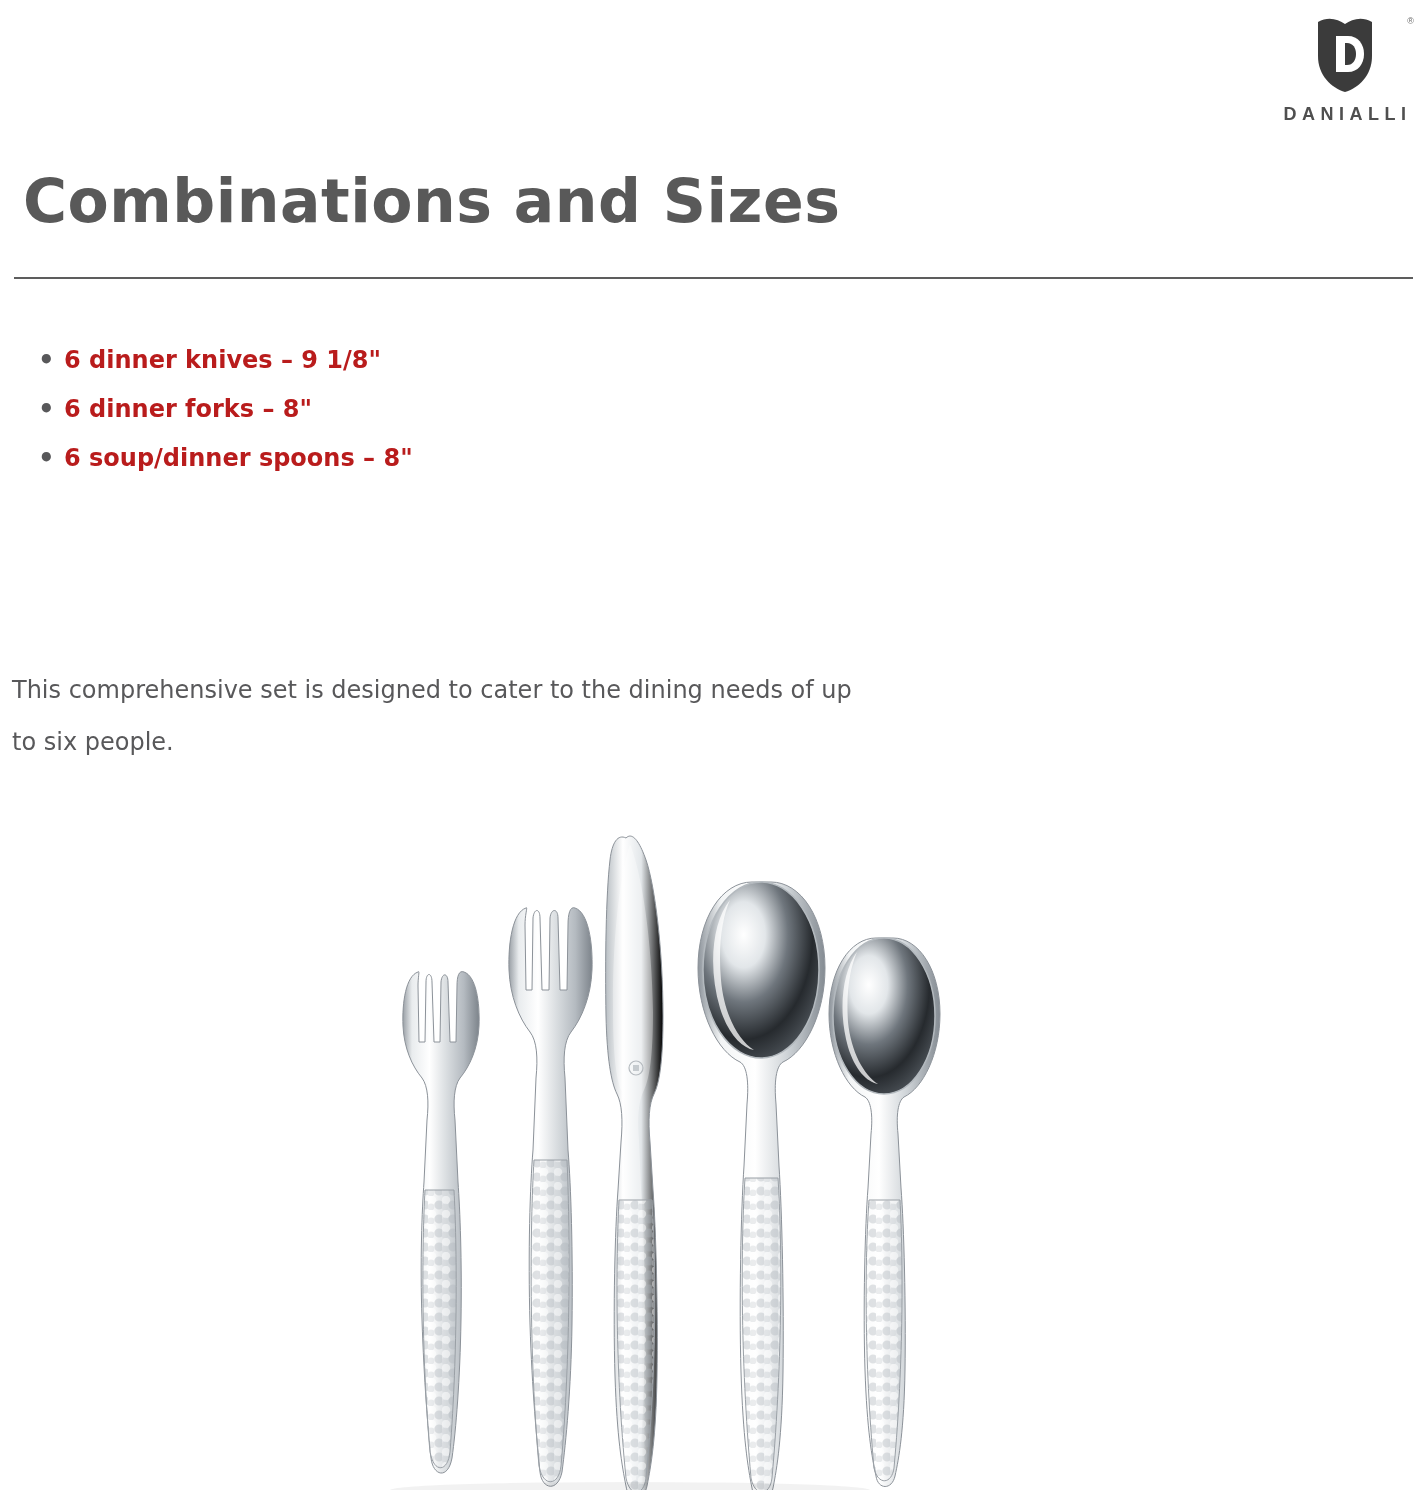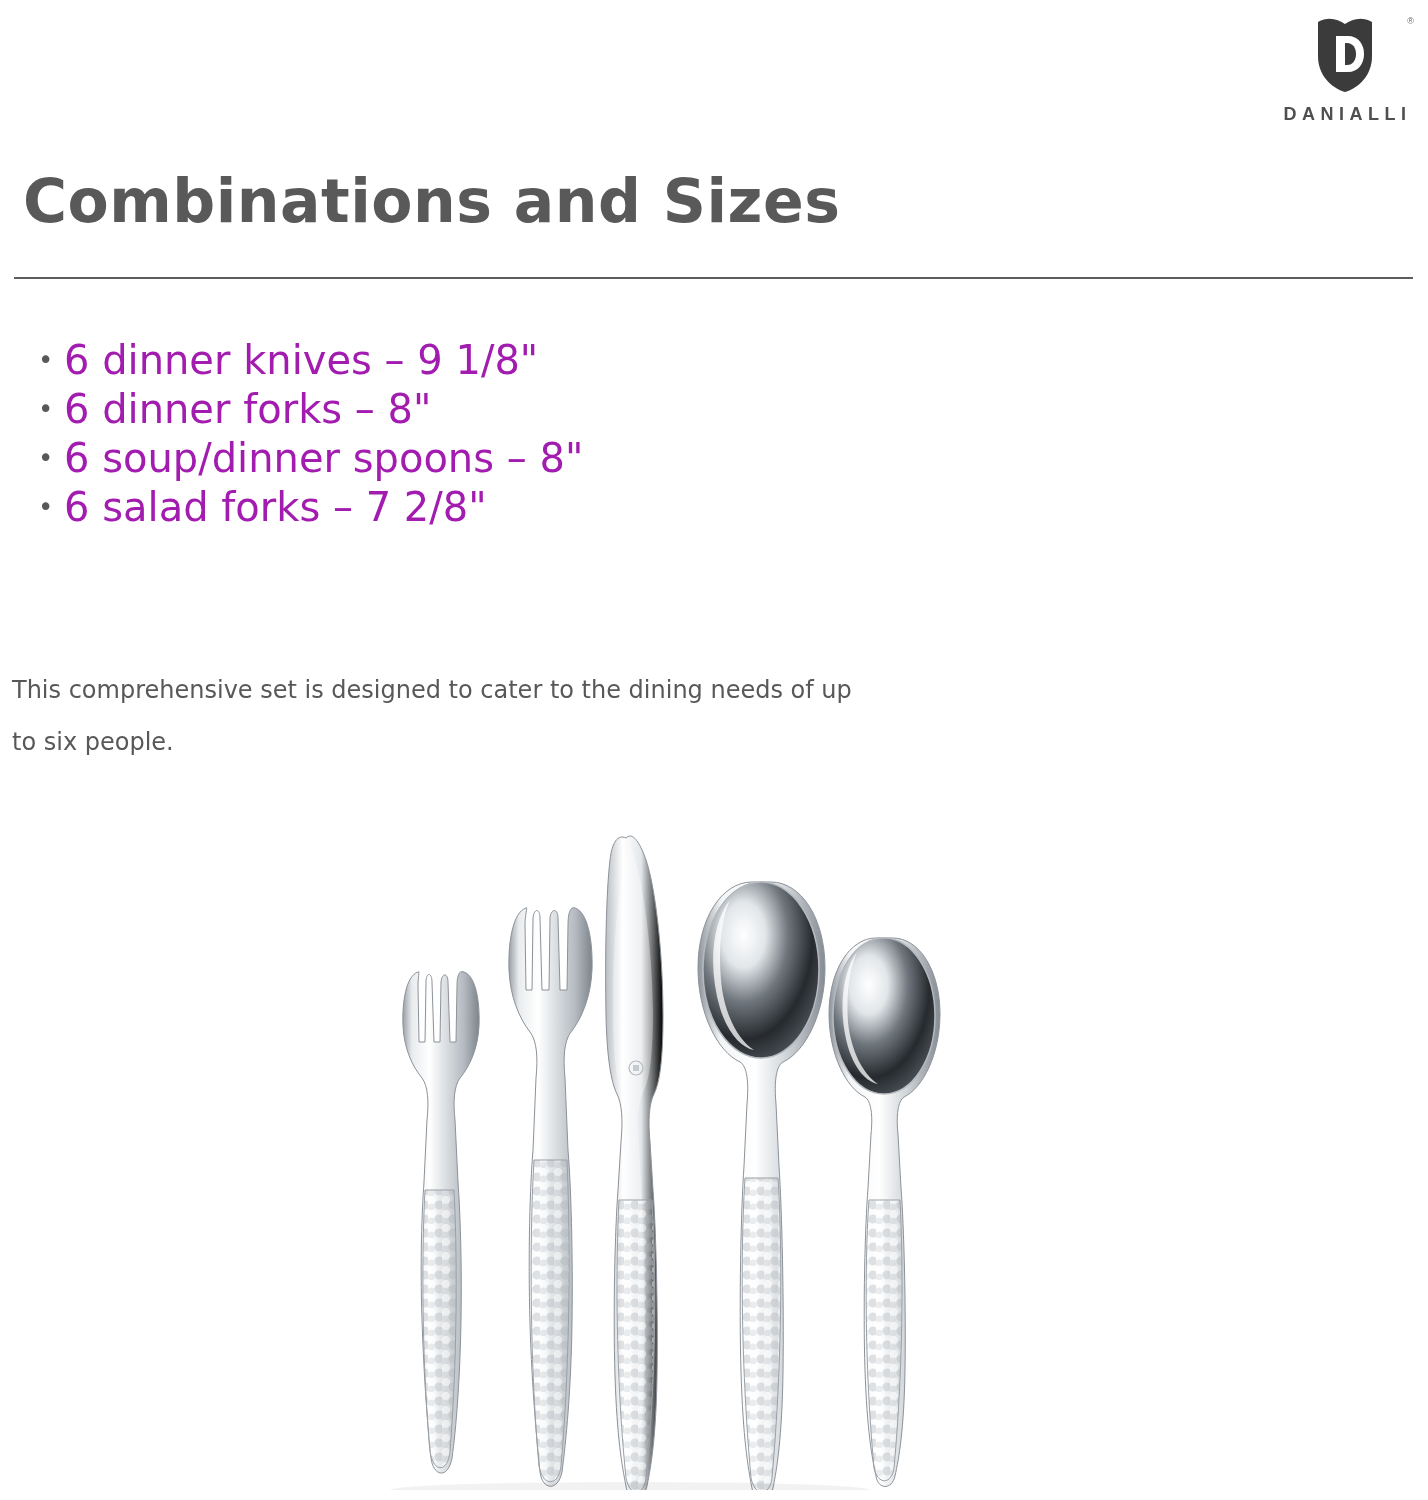--- a/index.html
+++ b/index.html
@@ -73,25 +73,25 @@
     position: absolute;
     left: 30px;
     top: 336px;
     margin: 0;
     padding: 0;
     list-style: none;
   }
   .spec-list li {
     position: relative;
     padding-left: 34px;
-    font-size: 40px;
+    font-size: 24px;
     line-height: 49px;
-    color: #a21caf;
+    color: #b91c1c;
     font-family: "DejaVu Sans", sans-serif;
-    font-weight: 400;
+    font-weight: 700;
     white-space: nowrap;
   }
   .spec-list li::before {
     content: "•";
     position: absolute;
     left: 8px;
     top: 0;
     font-size: 26px;
     color: #58585a;
   }
@@ -135,21 +135,20 @@
   <div class="brand-name">DANIALLI</div>
 </div>
 
 <h1 class="page-title">Combinations and Sizes</h1>
 <div class="divider"></div>
 
 <ul class="spec-list">
   <li>6 dinner knives – 9 1/8"</li>
   <li>6 dinner forks – 8"</li>
   <li>6 soup/dinner spoons – 8"</li>
-  <li>6 salad forks – 7 2/8"</li>
 </ul>
 
 <p class="summary">This comprehensive set is designed to cater to the dining needs of up to six people.</p>
 
 <div class="cutlery-stage">
   <svg width="700" height="700" viewBox="0 0 700 700">
     <defs>
       <linearGradient id="steelV" x1="0" y1="0" x2="1" y2="0">
         <stop offset="0%" stop-color="#9aa0a6"></stop>
         <stop offset="12%" stop-color="#e9ecee"></stop>

